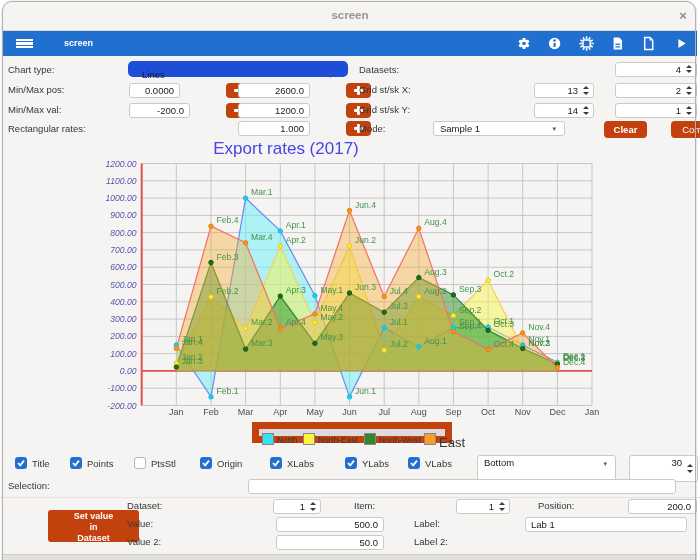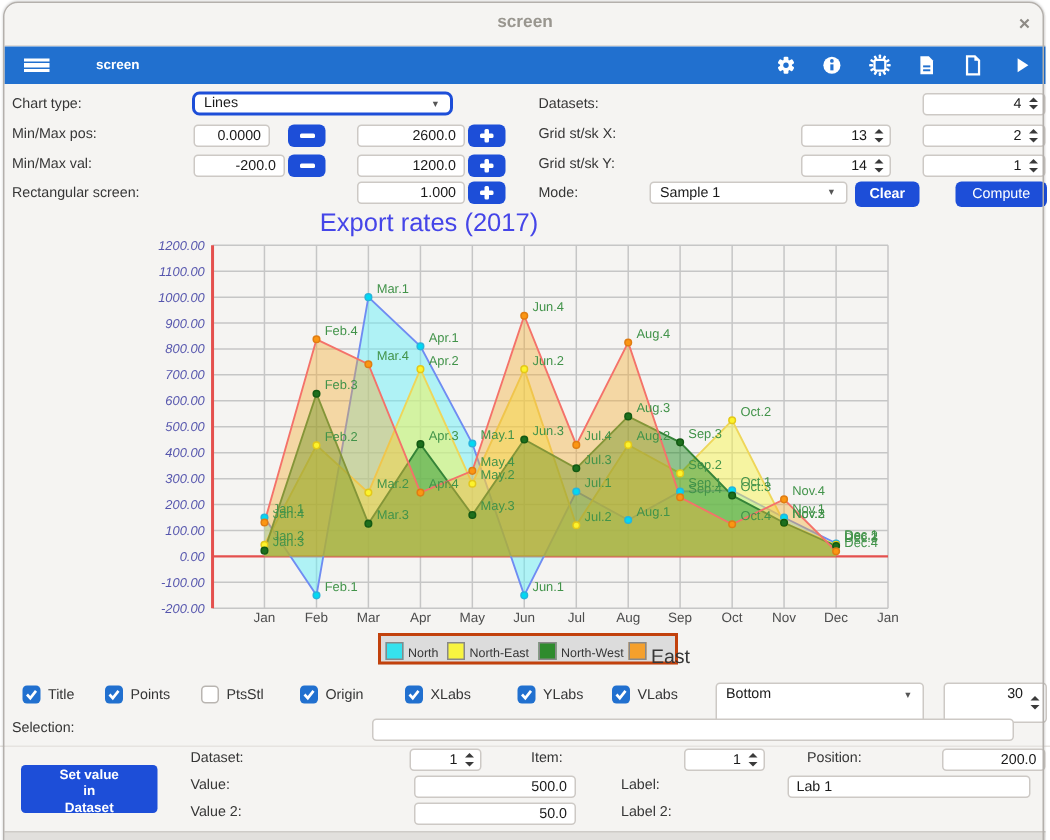--- a/index.html
+++ b/index.html
@@ -9,21 +9,21 @@
 .entry { position:absolute; background:#fff; border:1px solid #cdc9c5; border-radius:3px;
   font-size:9.5px; color:#1a1a1a; text-align:right; padding:0 5px; line-height:13px; }
 .entry.lft { text-align:left; }
 .spin { position:absolute; background:#fff; border:1px solid #cdc9c5; border-radius:3px;
   font-size:9.5px; color:#1a1a1a; text-align:right; line-height:13px; padding-right:15px; }
 .spin i { position:absolute; right:4px; top:50%; margin-top:-4.2px; width:6px; height:8.4px; }
 .spin i b { position:absolute; left:0; top:0; width:0; height:0; border-left:3px solid transparent;
   border-right:3px solid transparent; border-bottom:3.6px solid #3a3a3a; }
 .spin i u { position:absolute; left:0; bottom:0; width:0; height:0; border-left:3px solid transparent;
   border-right:3px solid transparent; border-top:3.6px solid #3a3a3a; }
-.btn { position:absolute; background:#1d4ed8; border-radius:4px; color:#fff; text-align:center; }
+.btn { position:absolute; background:#c2410c; border-radius:4px; color:#fff; text-align:center;margin-left:34px; }
 .bm::before { content:""; position:absolute; left:50%; top:50%; width:10px; height:2.6px; margin:-1.3px 0 0 -5px; background:#fff; border-radius:1px; }
 .bp::before { content:""; position:absolute; left:50%; top:50%; width:9.6px; height:2.6px; margin:-1.3px 0 0 -4.8px; background:#fff; border-radius:1px; }
 .bp::after { content:""; position:absolute; left:50%; top:50%; width:2.6px; height:9.6px; margin:-4.8px 0 0 -1.3px; background:#fff; border-radius:1px; }
 .drop { position:absolute; background:#fff; border:1px solid #cdc9c5; border-radius:3px;
   font-size:9.5px; color:#1a1a1a; padding:0 6px; line-height:13px; }
 .drop u { position:absolute; right:8px; top:0; text-decoration:none; font-size:7px; color:#555; }
 .cb { position:absolute; width:12px; height:12px; border-radius:3px; background:#2170cf; }
 .cb.un { background:#fff; border:1px solid #b9b5b1; }
 .cb svg { position:absolute; left:1px; top:1px; }
 </style></head><body>
@@ -79,22 +79,22 @@
           <path d="M-4 -6 L1.2 -6 L4 -3.2 L4 6 L-4 6 Z" fill="none" stroke="#fff" stroke-width="1.5"></path>
           <path d="M0.9 -6.2 L0.9 -3 L4.2 -3 Z" fill="#fff"></path>
         </g>
         <path d="M678.4 7.9 L685.5999999999999 12.5 L678.4 17.1 Z" fill="#fff"></path>
       </svg>
  </div>
 
  <div class="lab" style="left:8px;top:64px">Chart type:</div>
  <div class="lab" style="left:8px;top:84px">Min/Max pos:</div>
  <div class="lab" style="left:8px;top:104px">Min/Max val:</div>
- <div class="lab" style="left:8px;top:123px">Rectangular screen:</div>
- <div class="drop" style="left:128px;top:61px;width:174px;height:16px;border:2px solid #1d4ed8;line-height:12px;border-radius:5px">Lines<u style="top:1px">▾</u></div>
+ <div class="lab" style="left:8px;top:123px">Rectangular rates:</div>
+ <div class="drop" style="left:128px;top:61px;width:220px;height:16px;border:8px solid #1d4ed8;line-height:12px;border-radius:5px">Lines<u style="top:1px">▾</u></div>
 
  <div class="entry" style="left:129px;top:83px;width:51px;height:15px">0.0000</div>
  <div class="btn bm" style="left:192px;top:83px;width:25px;height:15px"></div>
  <div class="entry" style="left:238px;top:83px;width:72px;height:15px">2600.0</div>
  <div class="btn bp" style="left:312px;top:83px;width:25px;height:15px"></div>
 
  <div class="entry" style="left:129px;top:103px;width:61px;height:15px">-200.0</div>
  <div class="btn bm" style="left:192px;top:103px;width:25px;height:15px"></div>
  <div class="entry" style="left:238px;top:103px;width:72px;height:15px">1200.0</div>
  <div class="btn bp" style="left:312px;top:103px;width:25px;height:15px"></div>
@@ -297,21 +297,21 @@
         <text x="384.2" y="274.5">Jul</text>
         <text x="418.8" y="274.5">Aug</text>
         <text x="453.4" y="274.5">Sep</text>
         <text x="488.1" y="274.5">Oct</text>
         <text x="522.7" y="274.5">Nov</text>
         <text x="557.4" y="274.5">Dec</text>
         <text x="592.0" y="274.5">Jan</text>
       </g>
     </svg>
 
- <div style="position:absolute;left:252px;top:422px;width:200px;height:21px;background:#dcdcdc;border:2px solid #c2410c">
+ <div style="position:absolute;left:252px;top:422px;width:200px;height:21px;background:#dcdcdc;border:7px solid #c2410c">
    <div style="position:absolute;left:3px;top:4px;width:12px;height:12px;background:#35e2ee;border:1px solid #888"></div>
    <div class="lab" style="left:18px;top:6px;font-size:8.3px">North</div>
    <div style="position:absolute;left:44px;top:4px;width:12px;height:12px;background:#f8f440;border:1px solid #888"></div>
    <div class="lab" style="left:59px;top:6px;font-size:8.3px">North-East</div>
    <div style="position:absolute;left:105px;top:4px;width:12px;height:12px;background:#2e8b2d;border:1px solid #888"></div>
    <div class="lab" style="left:120px;top:6px;font-size:8.3px">North-West</div>
    <div style="position:absolute;left:165px;top:4px;width:12px;height:12px;background:#f5a02c;border:1px solid #888"></div>
    <div class="lab" style="left:180px;top:6px;font-size:13px">East</div>
  </div>
 

